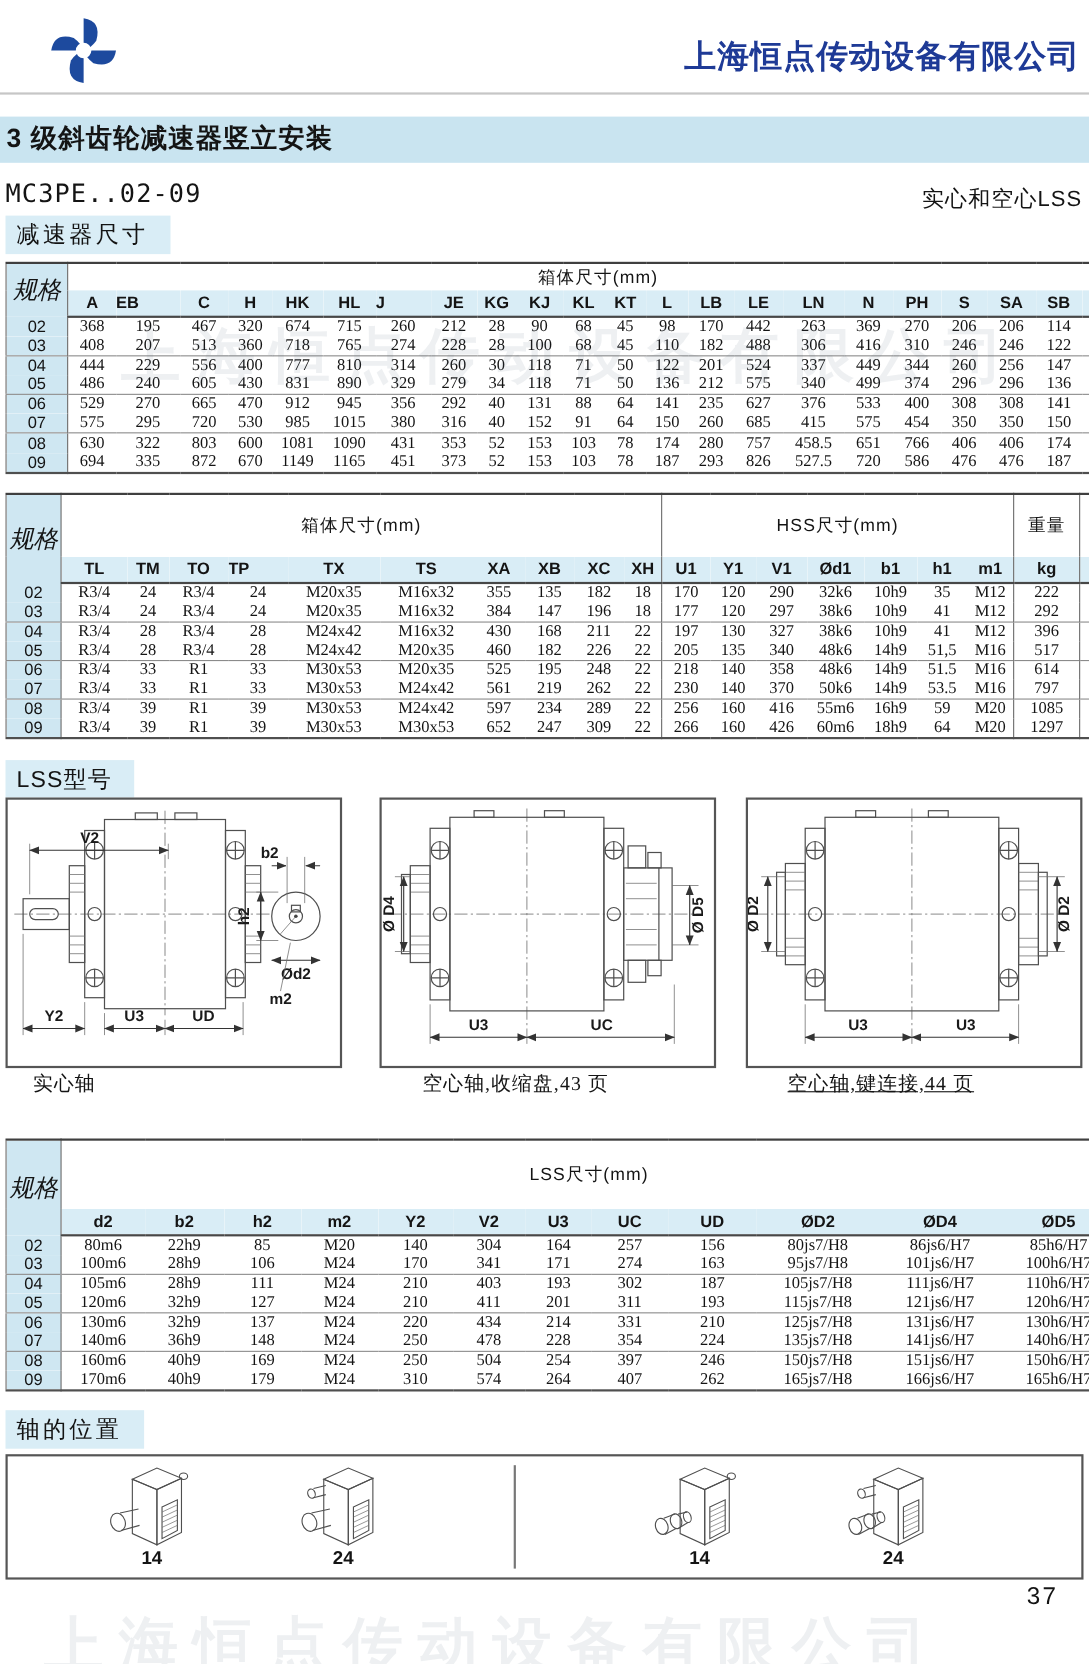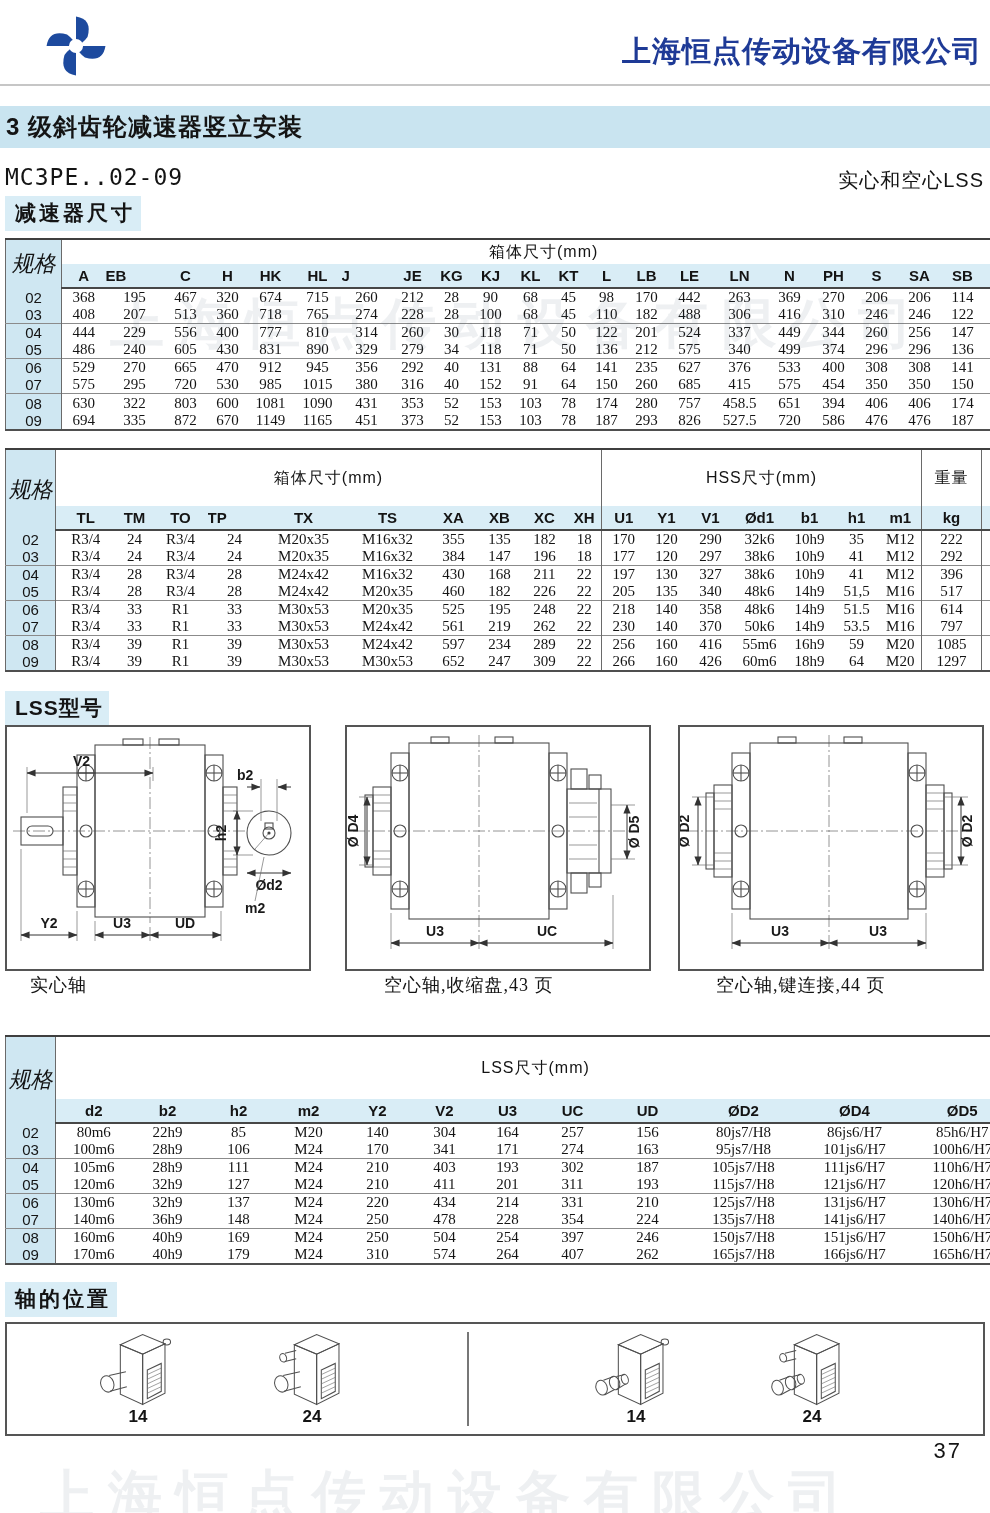--- a/index.html
+++ b/index.html
@@ -13,22 +13,22 @@
   .company{position:absolute;right:8px;top:32px;font-size:29px;font-weight:bold;
            color:#1e3a96;font-family:"Liberation Serif","DejaVu Serif",serif;letter-spacing:1px;}
   .head-rule{position:absolute;left:0;right:0;top:84px;height:2px;background:#c6c6c6;}
 
   
   .title-band{position:absolute;left:0;right:0;top:106px;height:42px;background:#c9e4f0;
               font-size:24px;font-weight:bold;line-height:42px;padding-left:6px;letter-spacing:1px;}
   .model-code{position:absolute;left:5px;top:164px;font-family:"DejaVu Sans Mono","Liberation Mono",monospace;
               font-size:23px;letter-spacing:1px;}
   .model-note{position:absolute;right:6px;top:167px;font-size:20px;letter-spacing:1px;}
-  .sec-label{position:absolute;background:#d9edf6;font-size:21px;font-weight:bold;
-             padding:3px 6px 4px 10px;letter-spacing:3px;}
+  .sec-label{position:absolute;background:#d9edf6;font-size:21px;font-weight:normal;
+             padding:3px 20px 4px 10px;letter-spacing:3px;}
   #lbl-dims{left:5px;top:196px;}
   #lbl-lss{left:5px;top:691px;letter-spacing:1px;}
   #lbl-shaft{left:5px;top:1282px;}
 
   
   .dim-table{position:absolute;left:5px;border-collapse:collapse;table-layout:fixed;width:980px;
              font-family:"Liberation Serif","DejaVu Serif",serif;font-size:15px;color:#141414;
              border:1.5px solid #6a6a6a;border-top:2.5px solid #3f3f3f;border-bottom:2px solid #4f4f4f;background:#fff;}
   #table1{top:238px;} #table2{top:448px;} #table3{top:1035px;}
   .dim-table th,.dim-table td{padding:0;text-align:center;font-weight:normal;white-space:nowrap;overflow:hidden;}
@@ -41,21 +41,21 @@
         font-weight:bold;font-size:15px;}
   .specHead{font-size:22px;font-weight:bold;font-style:italic;}
   #table1 tbody tr{height:17.6px;} #table2 tbody tr{height:17.5px;} #table3 tbody tr{height:17px;}
   .grpTop th,.grpTop td{border-top:1.5px solid #8b8b8b;}
   .vsep{border-right:1.5px solid #6a6a6a;}
 
   
   .panel{position:absolute;top:725px;height:242px;width:302px;border:2px solid #555;background:#fff;}
   #panel1{left:5px;} #panel2{left:345px;} #panel3{left:678px;}
   .caption{position:absolute;top:973px;font-size:18px;font-family:"Liberation Serif","DejaVu Serif",serif;letter-spacing:1px;}
-  #cap1{left:30px;} #cap2{left:384px;} #cap3{left:716px;}
+  #cap1{left:30px;} #cap2{left:384px;} #cap3{left:716px;text-decoration:underline;}
   .draw{width:298px;height:238px;}
   .ln{stroke:#4f4f4f;fill:none;stroke-width:1.1;}
   .thin{stroke:#6e6e6e;fill:none;stroke-width:0.7;}
   .cl{stroke:#7a7a7a;stroke-width:0.8;stroke-dasharray:12 3 2 3;fill:none;}
   .dim{stroke:#333;stroke-width:1;fill:none;}
   .dimt{font-family:"Liberation Sans",sans-serif;font-weight:bold;font-size:14px;fill:#1a1a1a;}
 
   
   .pos-box{position:absolute;left:5px;top:1322px;width:976px;height:110px;border:2px solid #555;background:#fff;}
   .pos-div{position:absolute;left:460px;top:8px;bottom:8px;width:2px;background:#777;}
@@ -320,21 +320,21 @@
           <td>353</td>
           <td>52</td>
           <td>153</td>
           <td>103</td>
           <td>78</td>
           <td>174</td>
           <td>280</td>
           <td>757</td>
           <td>458.5</td>
           <td>651</td>
-          <td>394</td>
+          <td>766</td>
           <td>406</td>
           <td>406</td>
           <td>174</td>
           <td>255</td>
         </tr>
         <tr>
           <th class="spec">09</th>
           <td>694</td>
           <td>335</td>
           <td>872</td>

